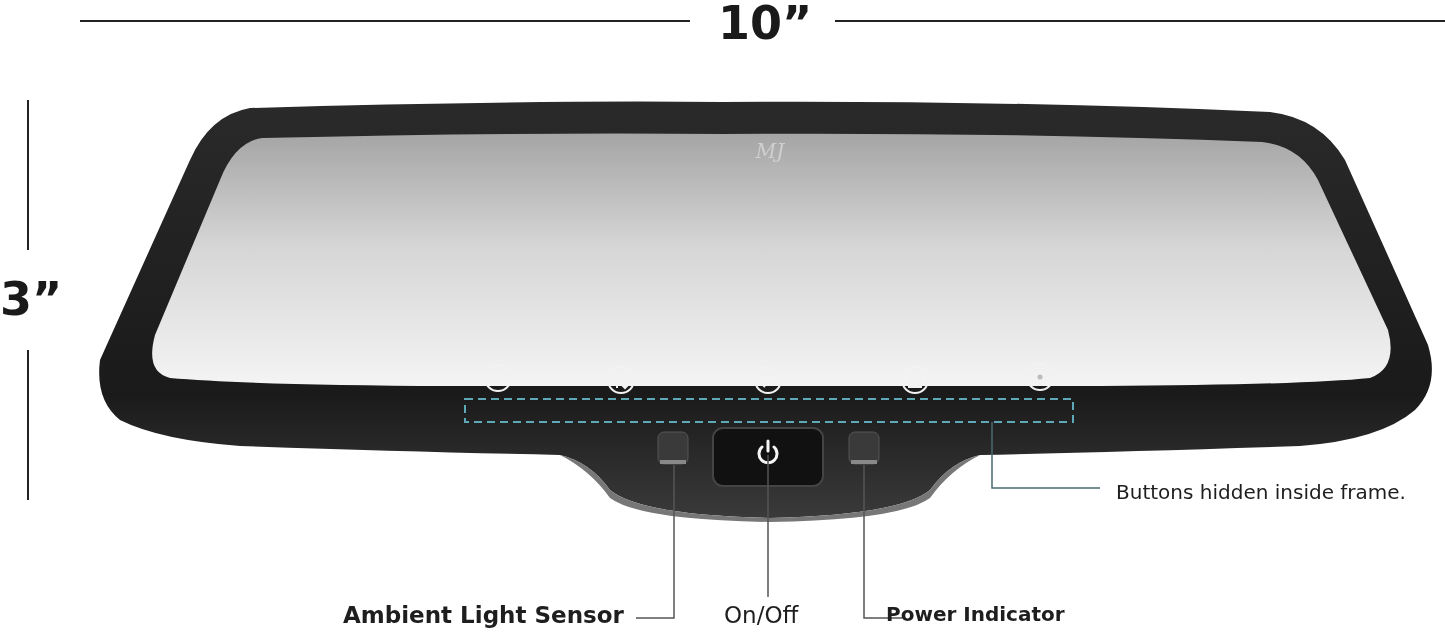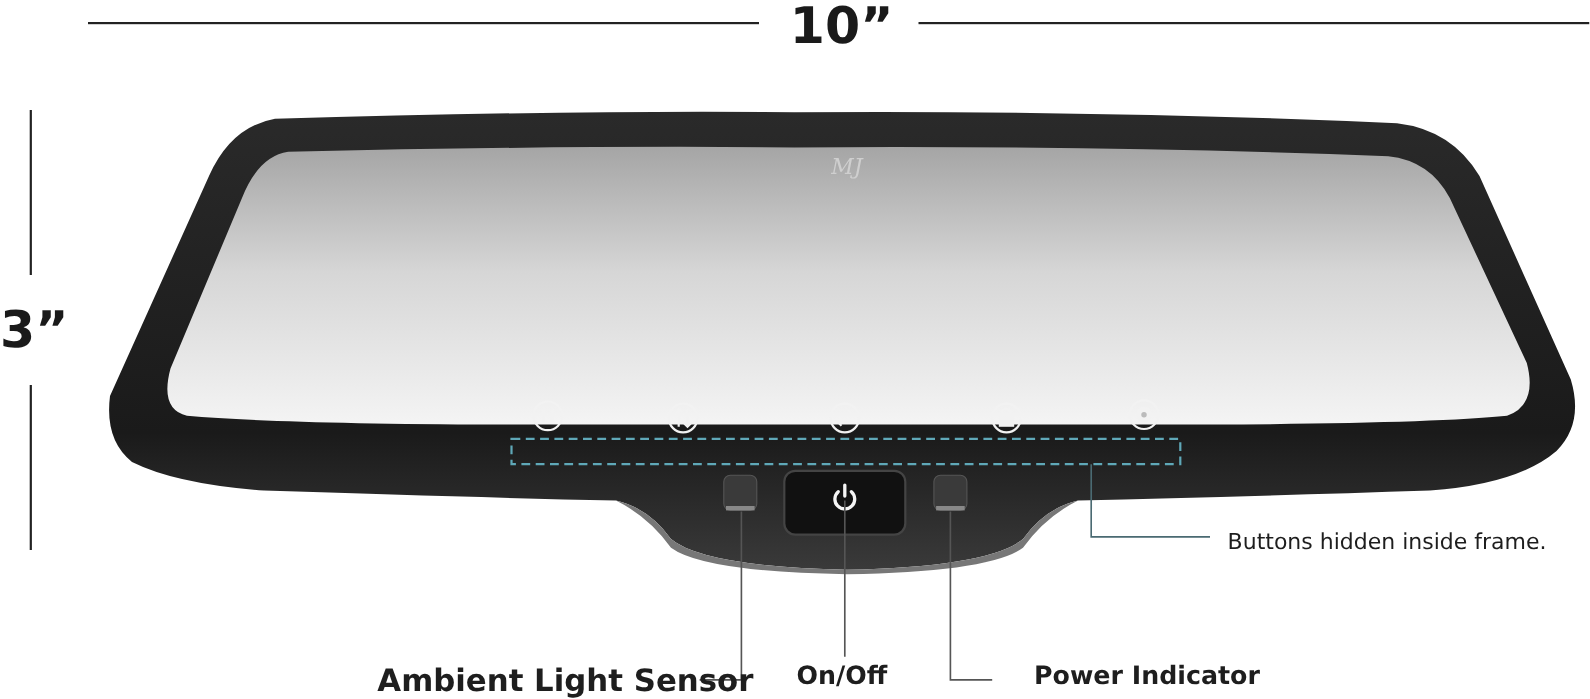--- a/index.html
+++ b/index.html
@@ -87,15 +87,15 @@
 
   <g stroke="#555" stroke-width="1.5" fill="none">
     <path d="M674,465 L674,618 L636,618"></path>
     <line x1="768" y1="455" x2="768" y2="597"></line>
     <path d="M864,465 L864,618 L902,618"></path>
   </g>
   <path d="M992,422 L992,488 L1100,488" stroke="#4a6a72" stroke-width="1.5" fill="none"></path>
 </svg>
 
 <div class="abs callout" style="left:1116px;top:480px;font-size:20px;">Buttons hidden inside frame.</div>
-<div class="abs callout" style="left:343px;top:602px;font-size:28px;font-weight:bold;">Ambient Light Sensor</div>
-<div class="abs callout" style="left:724px;top:602px;font-size:23px;font-weight:bold;">On/Off</div>
-<div class="abs callout" style="left:940px;top:602px;font-size:23px;font-weight:bold;">Power Indicator</div>
+<div class="abs callout" style="left:343px;top:602px;font-size:23px;font-weight:bold;">Ambient Light Sensor</div>
+<div class="abs callout" style="left:724px;top:602px;font-size:23px;font-weight:normal;">On/Off</div>
+<div class="abs callout" style="left:886px;top:602px;font-size:20px;font-weight:bold;">Power Indicator</div>
 
 </body></html>

